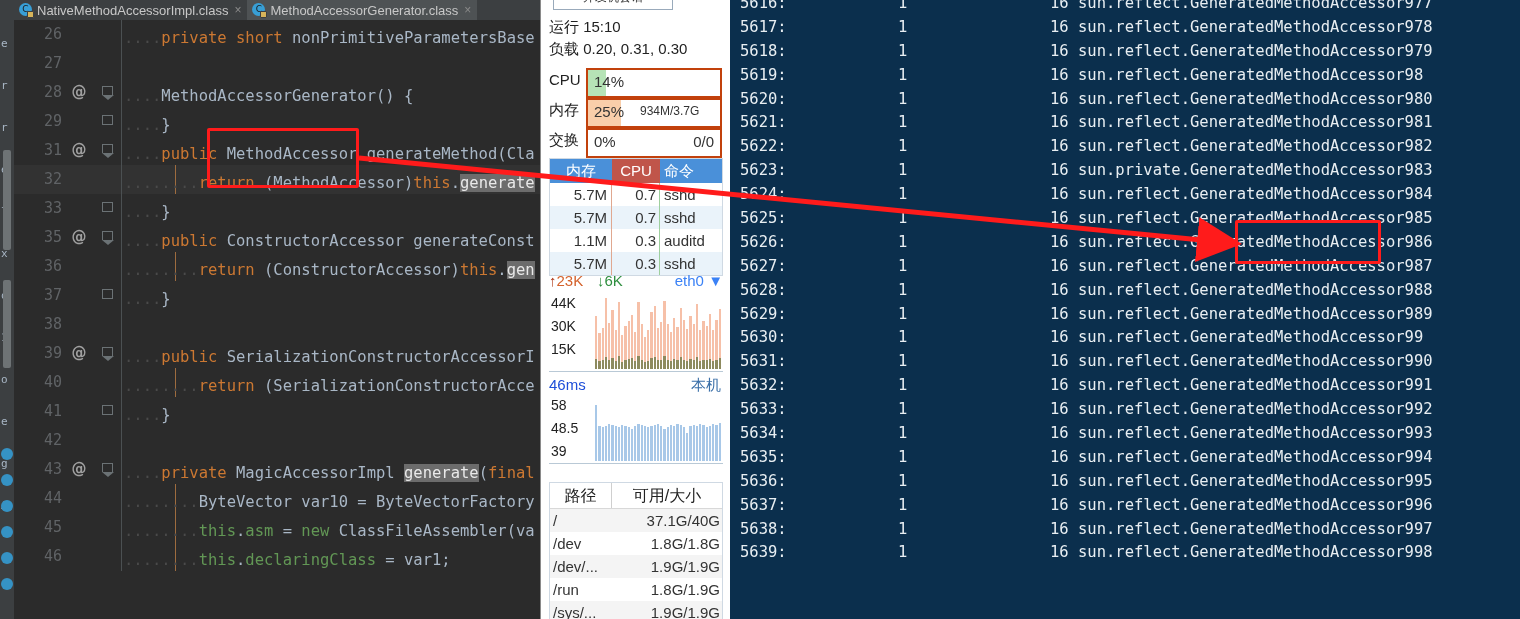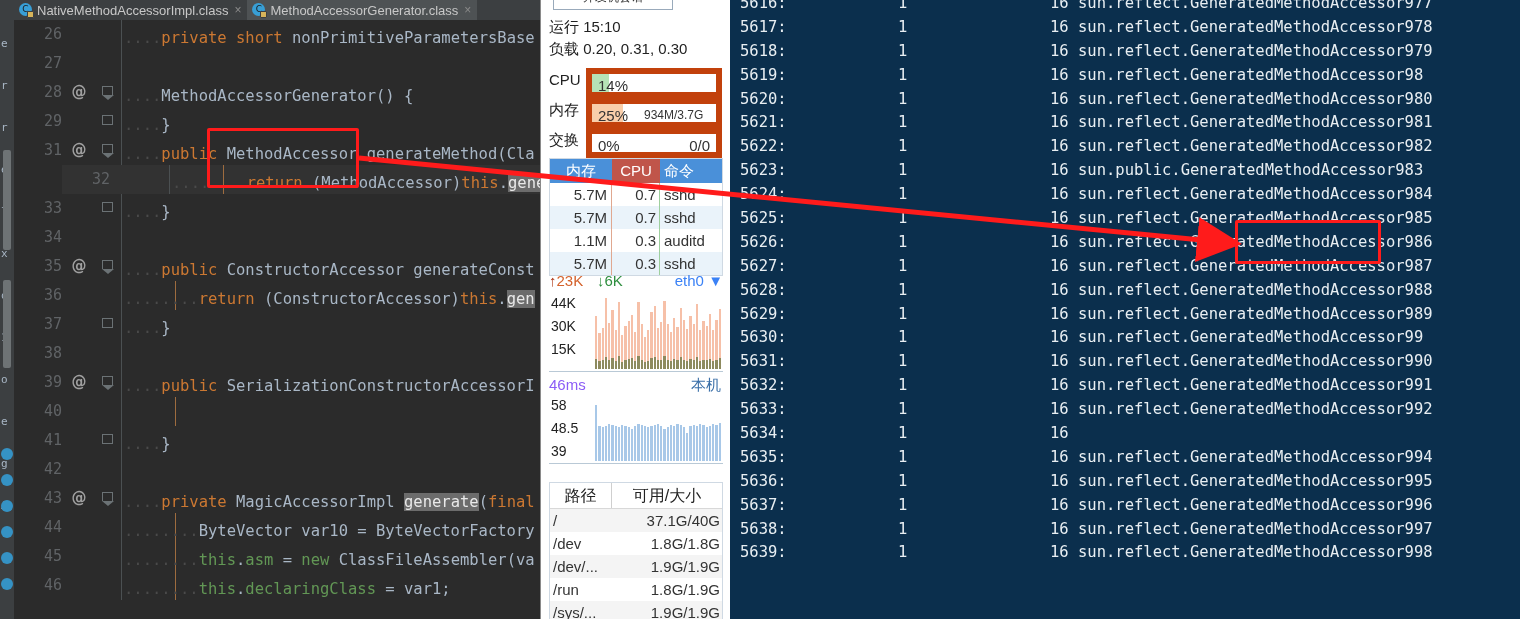--- a/index.html
+++ b/index.html
@@ -84,21 +84,21 @@
     overflow: hidden;
     font-family: "DejaVu Sans Mono", monospace;
     text-decoration: underline;
   }
   .codeline {
     position: relative;
     height: 29px; line-height: 29px;
     white-space: nowrap;
     font-size: 15.5px;
   }
-  .codeline.cur { background: #323232; margin-left: 48px; }
+  .codeline.cur { background: #323232; }
   .ln {
     position: absolute; left: 0; top: 0;
     width: 48px; text-align: right;
     color: #606366; font-size: 15px;
   }
   .annot {
     position: absolute; left: 56px; top: 0;
     width: 18px; text-align: center;
     color: #a0a0a0; font-size: 15px; font-weight: bold;
     font-family: "DejaVu Sans", sans-serif;
@@ -151,21 +151,21 @@
     background: #fff; border: 1px solid #9ab; 
     font-size: 12px; color: #333; text-align: center;
   }
   .mon-kv {
     position: absolute; left: 8px; font-size: 15px; color: #222;
     white-space: nowrap;
   }
   .mon-label { color: #222; }
   .meter {
     position: absolute; height: 30px; left: 45px; right: 8px;
-    border: 6px solid #c2410c; background: #fff;
+    border: 2px solid #c2410c; background: #fff;
   }
   .meter .fill { position: absolute; left:0; top:0; bottom:0; }
   .meter .pct {
     position: absolute; left: 6px; top: 0; height: 23px; line-height: 23px;
     font-size: 15px; color: #333;
   }
   .meter .right {
     position: absolute; right: 6px; top: 0; height: 23px; line-height: 23px;
     font-size: 15px; color: #333;
   }
@@ -222,21 +222,21 @@
   .bars .b { flex: 1 1 auto; position: relative; }
   .bars .b .top { width: 100%; background: #f6c0a8; }
   .bars .b .bot { width: 100%; background: #8d8a5e; }
   .bars.blue .b .top { background: #a8c8e8; }
 
   
   #latbar {
     position: absolute; left: 8px; width: 174px; height: 22px;
     font-size: 15px;
   }
-  #latbar .ms { color: #8b5cf6; position: absolute; left: 0; }
+  #latbar .ms { color: #1d4ed8; position: absolute; left: 0; }
   #latbar .host { position: absolute; right: 2px; color: #3a6fa8; }
 
   
   #disk {
     position: absolute; left: 8px; width: 174px;
     border: 1px solid #cfd9e3; background: #fff;
   }
   #disk .dhdr { display: flex; height: 26px; font-size: 16px; color: #222;
                 border-bottom: 1px solid #d8d8d8; }
   #disk .dhdr .p { width: 62px; text-align: center; line-height: 26px;
@@ -367,25 +367,20 @@
           <span class="vline orange"></span>
           <span class="code"><span class="dots">........</span><span class="kw">return</span> (MethodAccessor)<span class="kw">this</span>.<span class="hl">generate</span></span>
         </div>
         <div class="codeline">
           <span class="ln">33</span>
           <span class="fold close"></span>
           <span class="vline"></span>
           <span class="code"><span class="dots">....</span>}</span>
         </div>
         <div class="codeline">
-          <span class="ln">34</span>
-          <span class="vline"></span>
-          <span class="code"></span>
-        </div>
-        <div class="codeline">
           <span class="ln">35</span>
           <span class="annot">@</span>
           <span class="fold open"></span>
           <span class="vline"></span>
           <span class="code"><span class="dots">....</span><span class="kw">public</span> ConstructorAccessor generateConst</span>
         </div>
         <div class="codeline">
           <span class="ln">36</span>
           <span class="vline"></span>
           <span class="vline orange"></span>
@@ -406,20 +401,21 @@
           <span class="ln">39</span>
           <span class="annot">@</span>
           <span class="fold open"></span>
           <span class="vline"></span>
           <span class="code"><span class="dots">....</span><span class="kw">public</span> SerializationConstructorAccessorI</span>
         </div>
         <div class="codeline">
           <span class="ln">40</span>
           <span class="vline"></span>
           <span class="vline orange"></span>
+          <span class="code"><span class="dots">........</span><span class="kw">return</span> (SerializationConstructorAcce</span>
         </div>
         <div class="codeline">
           <span class="ln">41</span>
           <span class="fold close"></span>
           <span class="vline"></span>
           <span class="code"><span class="dots">....</span>}</span>
         </div>
         <div class="codeline">
           <span class="ln">42</span>
           <span class="vline"></span>
@@ -855,32 +851,32 @@
 
   <div id="term">
     <div id="term-lines" style="margin-top: -8px;">
         <div class="tline"><span class="tnum">5616:</span><span class="tcnt">1</span><span class="tsz">16</span><span class="tcls">sun.reflect.GeneratedMethodAccessor977</span></div>
         <div class="tline"><span class="tnum">5617:</span><span class="tcnt">1</span><span class="tsz">16</span><span class="tcls">sun.reflect.GeneratedMethodAccessor978</span></div>
         <div class="tline"><span class="tnum">5618:</span><span class="tcnt">1</span><span class="tsz">16</span><span class="tcls">sun.reflect.GeneratedMethodAccessor979</span></div>
         <div class="tline"><span class="tnum">5619:</span><span class="tcnt">1</span><span class="tsz">16</span><span class="tcls">sun.reflect.GeneratedMethodAccessor98</span></div>
         <div class="tline"><span class="tnum">5620:</span><span class="tcnt">1</span><span class="tsz">16</span><span class="tcls">sun.reflect.GeneratedMethodAccessor980</span></div>
         <div class="tline"><span class="tnum">5621:</span><span class="tcnt">1</span><span class="tsz">16</span><span class="tcls">sun.reflect.GeneratedMethodAccessor981</span></div>
         <div class="tline"><span class="tnum">5622:</span><span class="tcnt">1</span><span class="tsz">16</span><span class="tcls">sun.reflect.GeneratedMethodAccessor982</span></div>
-        <div class="tline"><span class="tnum">5623:</span><span class="tcnt">1</span><span class="tsz">16</span><span class="tcls">sun.public.GeneratedMethodAccessor983</span></div>
+        <div class="tline"><span class="tnum">5623:</span><span class="tcnt">1</span><span class="tsz">16</span><span class="tcls">sun.private.GeneratedMethodAccessor983</span></div>
         <div class="tline"><span class="tnum">5624:</span><span class="tcnt">1</span><span class="tsz">16</span><span class="tcls">sun.reflect.GeneratedMethodAccessor984</span></div>
         <div class="tline"><span class="tnum">5625:</span><span class="tcnt">1</span><span class="tsz">16</span><span class="tcls">sun.reflect.GeneratedMethodAccessor985</span></div>
         <div class="tline"><span class="tnum">5626:</span><span class="tcnt">1</span><span class="tsz">16</span><span class="tcls">sun.reflect.GeneratedMethodAccessor986</span></div>
         <div class="tline"><span class="tnum">5627:</span><span class="tcnt">1</span><span class="tsz">16</span><span class="tcls">sun.reflect.GeneratedMethodAccessor987</span></div>
         <div class="tline"><span class="tnum">5628:</span><span class="tcnt">1</span><span class="tsz">16</span><span class="tcls">sun.reflect.GeneratedMethodAccessor988</span></div>
         <div class="tline"><span class="tnum">5629:</span><span class="tcnt">1</span><span class="tsz">16</span><span class="tcls">sun.reflect.GeneratedMethodAccessor989</span></div>
         <div class="tline"><span class="tnum">5630:</span><span class="tcnt">1</span><span class="tsz">16</span><span class="tcls">sun.reflect.GeneratedMethodAccessor99</span></div>
         <div class="tline"><span class="tnum">5631:</span><span class="tcnt">1</span><span class="tsz">16</span><span class="tcls">sun.reflect.GeneratedMethodAccessor990</span></div>
         <div class="tline"><span class="tnum">5632:</span><span class="tcnt">1</span><span class="tsz">16</span><span class="tcls">sun.reflect.GeneratedMethodAccessor991</span></div>
         <div class="tline"><span class="tnum">5633:</span><span class="tcnt">1</span><span class="tsz">16</span><span class="tcls">sun.reflect.GeneratedMethodAccessor992</span></div>
-        <div class="tline"><span class="tnum">5634:</span><span class="tcnt">1</span><span class="tsz">16</span></div>
+        <div class="tline"><span class="tnum">5634:</span><span class="tcnt">1</span><span class="tsz">16</span><span class="tcls">sun.reflect.GeneratedMethodAccessor993</span></div>
         <div class="tline"><span class="tnum">5635:</span><span class="tcnt">1</span><span class="tsz">16</span><span class="tcls">sun.reflect.GeneratedMethodAccessor994</span></div>
         <div class="tline"><span class="tnum">5636:</span><span class="tcnt">1</span><span class="tsz">16</span><span class="tcls">sun.reflect.GeneratedMethodAccessor995</span></div>
         <div class="tline"><span class="tnum">5637:</span><span class="tcnt">1</span><span class="tsz">16</span><span class="tcls">sun.reflect.GeneratedMethodAccessor996</span></div>
         <div class="tline"><span class="tnum">5638:</span><span class="tcnt">1</span><span class="tsz">16</span><span class="tcls">sun.reflect.GeneratedMethodAccessor997</span></div>
         <div class="tline"><span class="tnum">5639:</span><span class="tcnt">1</span><span class="tsz">16</span><span class="tcls">sun.reflect.GeneratedMethodAccessor998</span></div>
       </div>
 
     <div id="watermark">CSDN @CBeann</div>
   </div>
 

